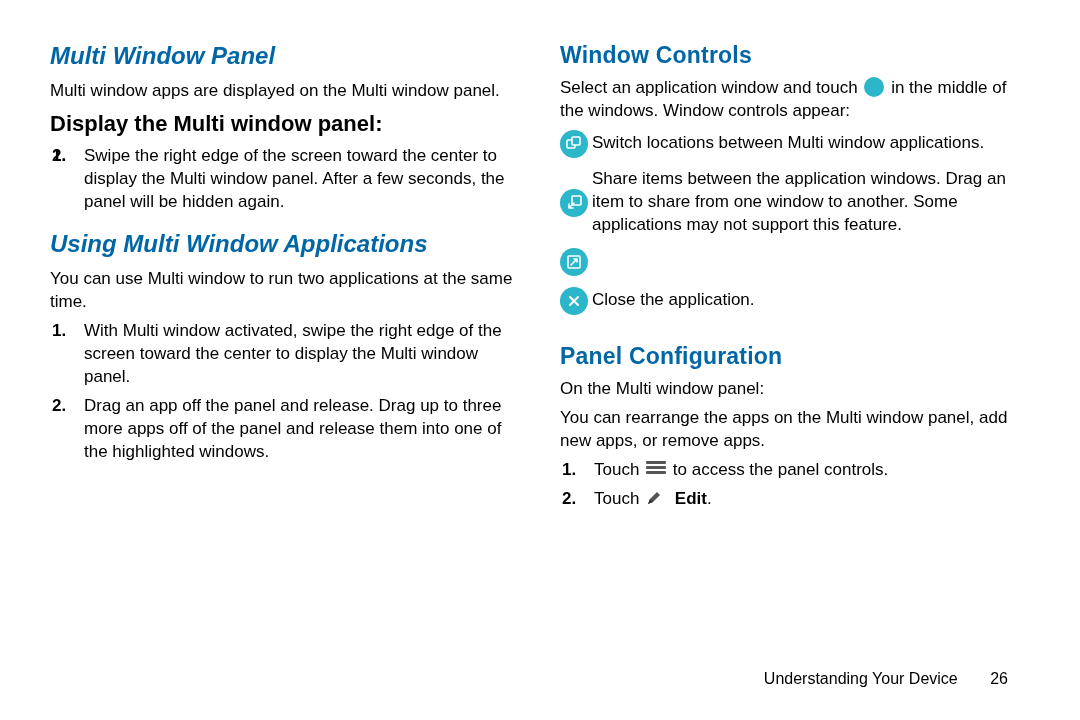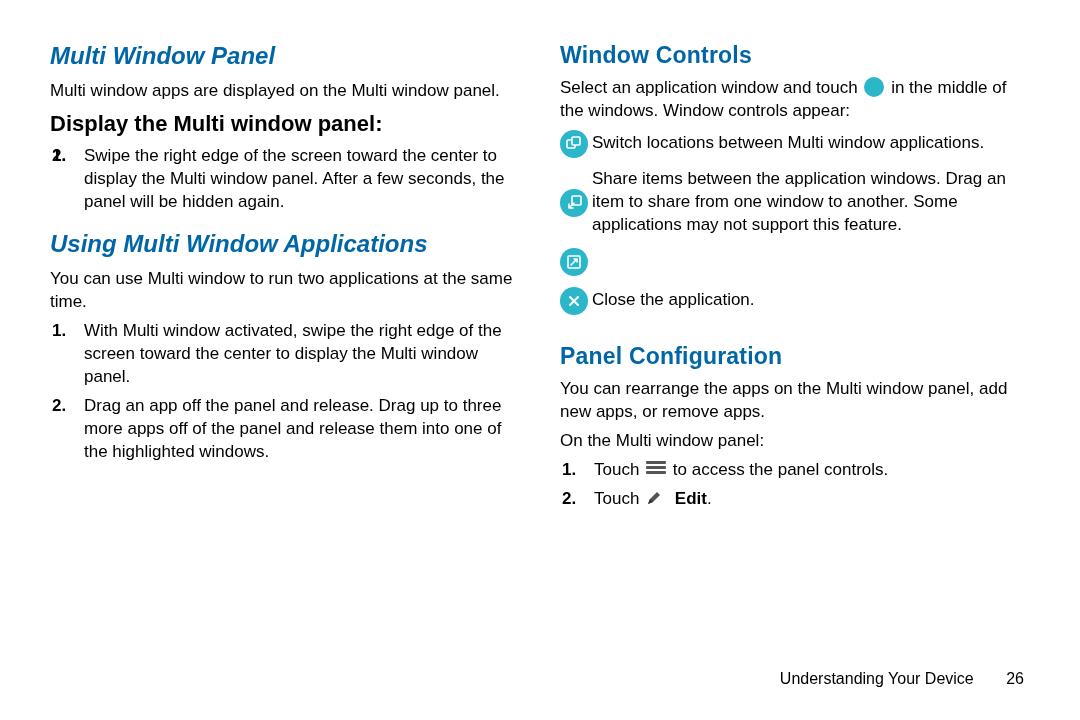--- a/index.html
+++ b/index.html
@@ -98,21 +98,21 @@
   }
   .pencil {
     display: inline-block;
     vertical-align: -2px;
     margin: 0 2px;
   }
   .bold { font-weight: bold; padding-left: 6px; }
   .footer {
     position: absolute;
     bottom: 30px;
-    right: 56px;
+    right: 72px;
     font-size: 16px;
   }
   .footer .pg { margin-left: 28px; }
 </style>
 </head>
 <body>
 
 <div class="columns">
 
   <div class="col">
@@ -176,22 +176,22 @@
         <svg width="14" height="14" viewBox="0 0 14 14">
             <path d="M3 3 L11 11 M11 3 L3 11" stroke="#fff" stroke-width="2" stroke-linecap="round"></path>
           </svg>
       </div>
       <div class="text">Close the application.</div>
     </div>
 
     <div class="spacer-md"></div>
 
     <div class="h-sub">Panel Configuration</div>
+    <p>On the Multi window panel:</p>
     <p>You can rearrange the apps on the Multi window panel, add new apps, or remove apps.</p>
-    <p>On the Multi window panel:</p>
 
     <ol>
       <li><span class="num">1.</span>
         <span>Touch </span><span class="hamburger"><span></span><span></span><span></span></span><span> to access the panel controls.</span>
       </li>
       <li><span class="num">2.</span>
         <span>Touch </span><span class="pencil"><svg width="16" height="16" viewBox="0 0 16 16">
               <path d="M2 14 L4 9 L11 2 L14 5 L7 12 Z" fill="#555"></path>
               <path d="M2 14 L4 9 L7 12 Z" fill="#333"></path>
             </svg></span> <span class="bold">Edit</span><span>.</span>

